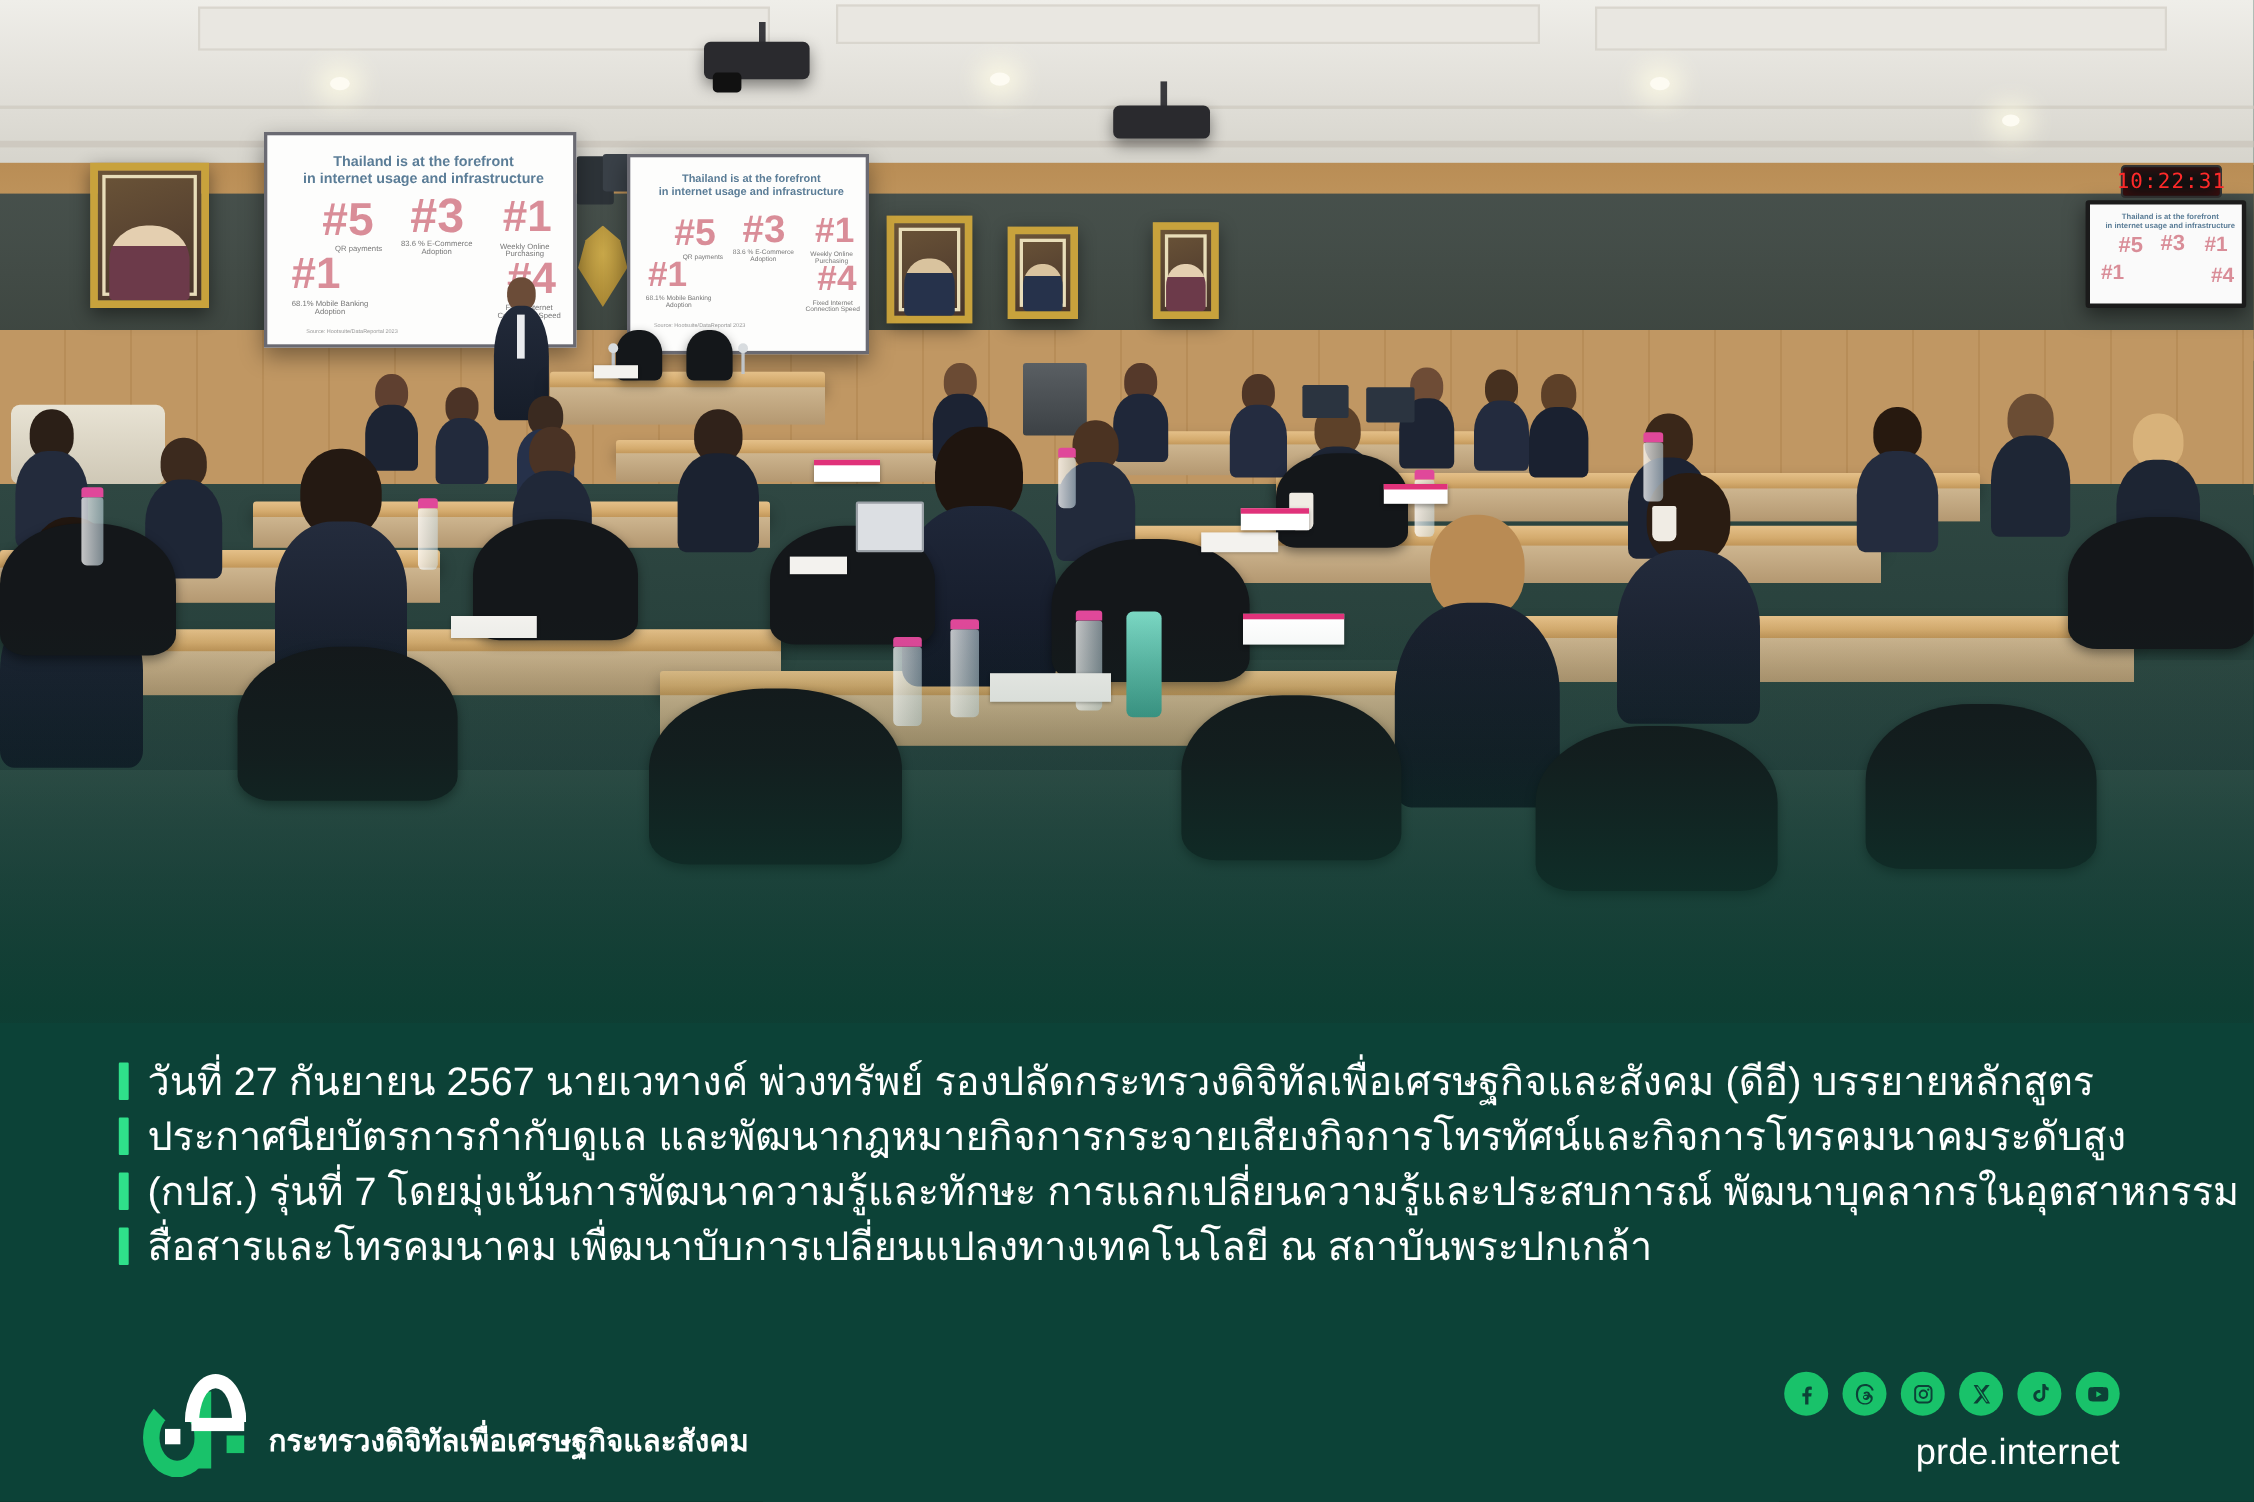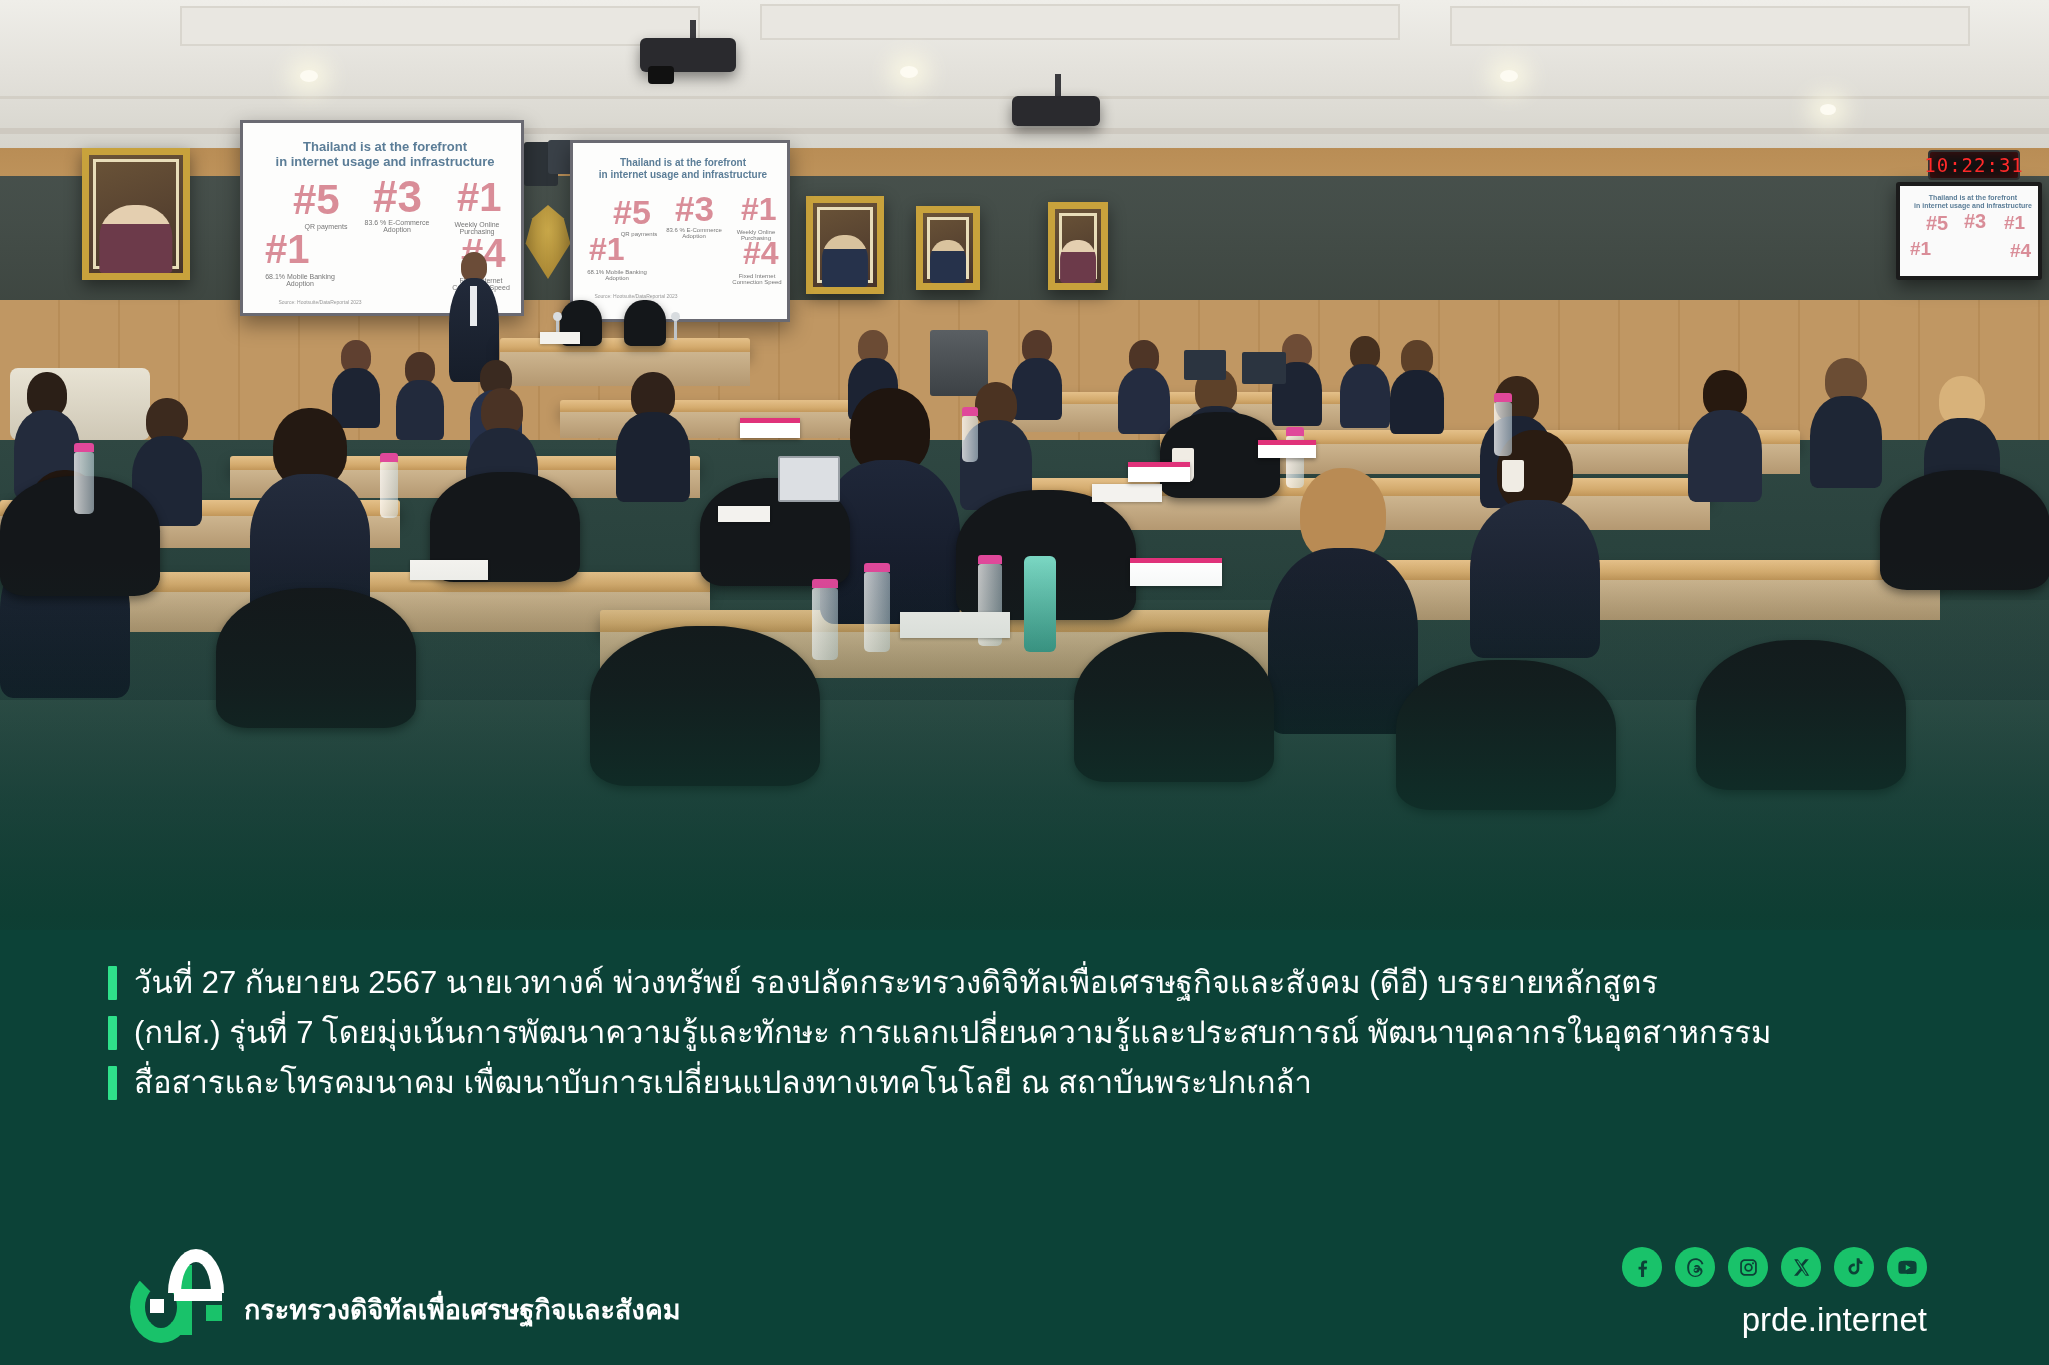--- a/index.html
+++ b/index.html
@@ -111,21 +111,21 @@
 
   
   .panel{position:absolute;left:0;top:930px;width:100%;height:435px;
     background:#0c4237;}
   .headline{
     position:absolute;left:110px;top:-80px;width:1860px;
     color:#18e87a;font-weight:700;font-size:62px;letter-spacing:.5px;
     text-shadow:0 5px 10px rgba(0,0,0,.55);white-space:nowrap;
   }
   .bodywrap{position:absolute;left:108px;top:28px;width:1880px;}
-  .bline{position:relative;color:#ffffff;font-size:31px;line-height:50px;
+  .bline{position:relative;color:#ffffff;font-size:36px;line-height:50px;
     padding-left:26px;white-space:nowrap;}
   .bline::before{content:"";position:absolute;left:0;top:8px;width:9px;height:34px;
     background:#2fe08a;border-radius:1px;}
 
   
   .footer{position:absolute;left:0;bottom:0;width:100%;height:160px;}
   .logo{position:absolute;left:128px;bottom:22px;display:flex;align-items:center;gap:20px;}
   .logomark{position:relative;width:96px;height:96px;}
   .lm-d{position:absolute;left:2px;bottom:0;width:62px;height:72px;
     border:15px solid #19c26a;border-radius:50%;border-top-color:transparent;}
@@ -449,20 +449,21 @@
     <div class="nameplate" style="left:1130px;top:558px;width:92px;height:28px;"></div>
 
     <div class="fade"></div>
   </div>
 
   <div class="panel">
 
 
     <div class="bodywrap">
       <div class="bline">วันที่ 27 กันยายน 2567 นายเวทางค์ พ่วงทรัพย์ รองปลัดกระทรวงดิจิทัลเพื่อเศรษฐกิจและสังคม (ดีอี) บรรยายหลักสูตร</div>
+      <div class="bline">ประกาศนียบัตรการกำกับดูแล และพัฒนากฎหมายกิจการกระจายเสียงกิจการโทรทัศน์และกิจการโทรคมนาคมระดับสูง</div>
       <div class="bline">(กปส.) รุ่นที่ 7 โดยมุ่งเน้นการพัฒนาความรู้และทักษะ การแลกเปลี่ยนความรู้และประสบการณ์ พัฒนาบุคลากรในอุตสาหกรรม</div>
       <div class="bline">สื่อสารและโทรคมนาคม เพื่ฒนาบับการเปลี่ยนแปลงทางเทคโนโลยี ณ สถาบันพระปกเกล้า</div>
     </div>
 
     <div class="footer">
 
       <div class="logo">
         <div class="logomark">
           <div class="lm-d"></div>
           <div class="lm-stem"></div>

